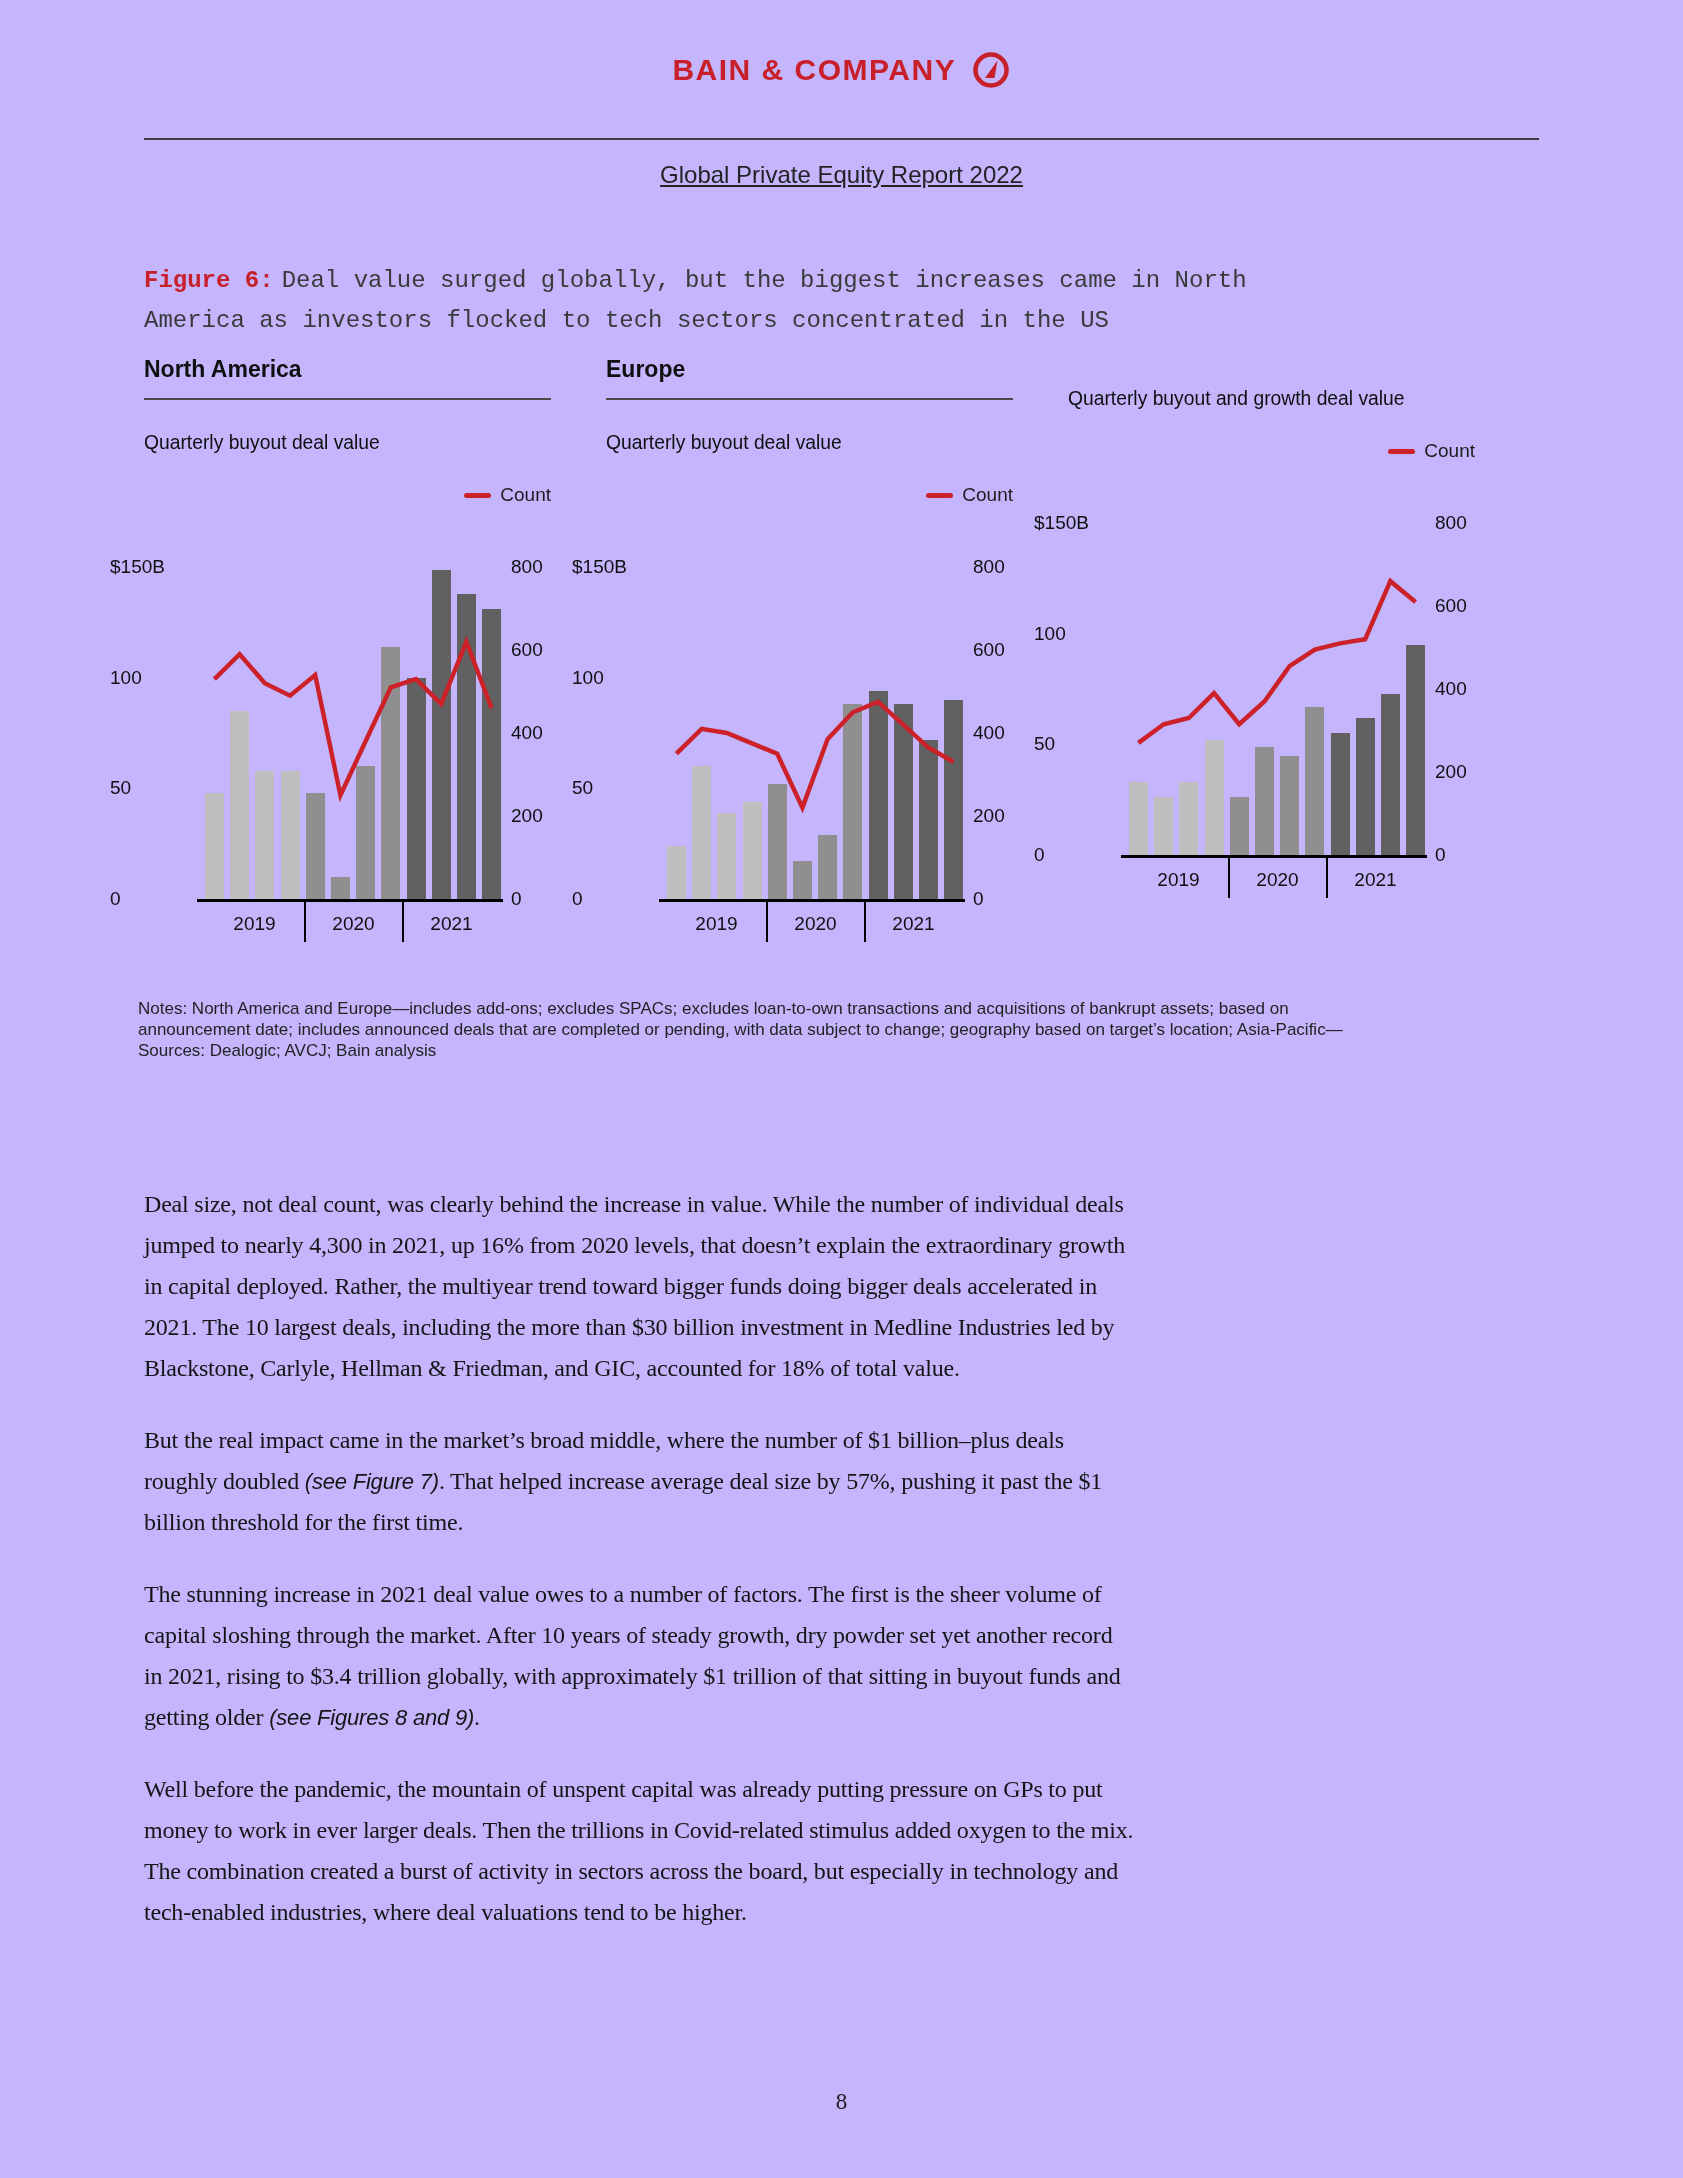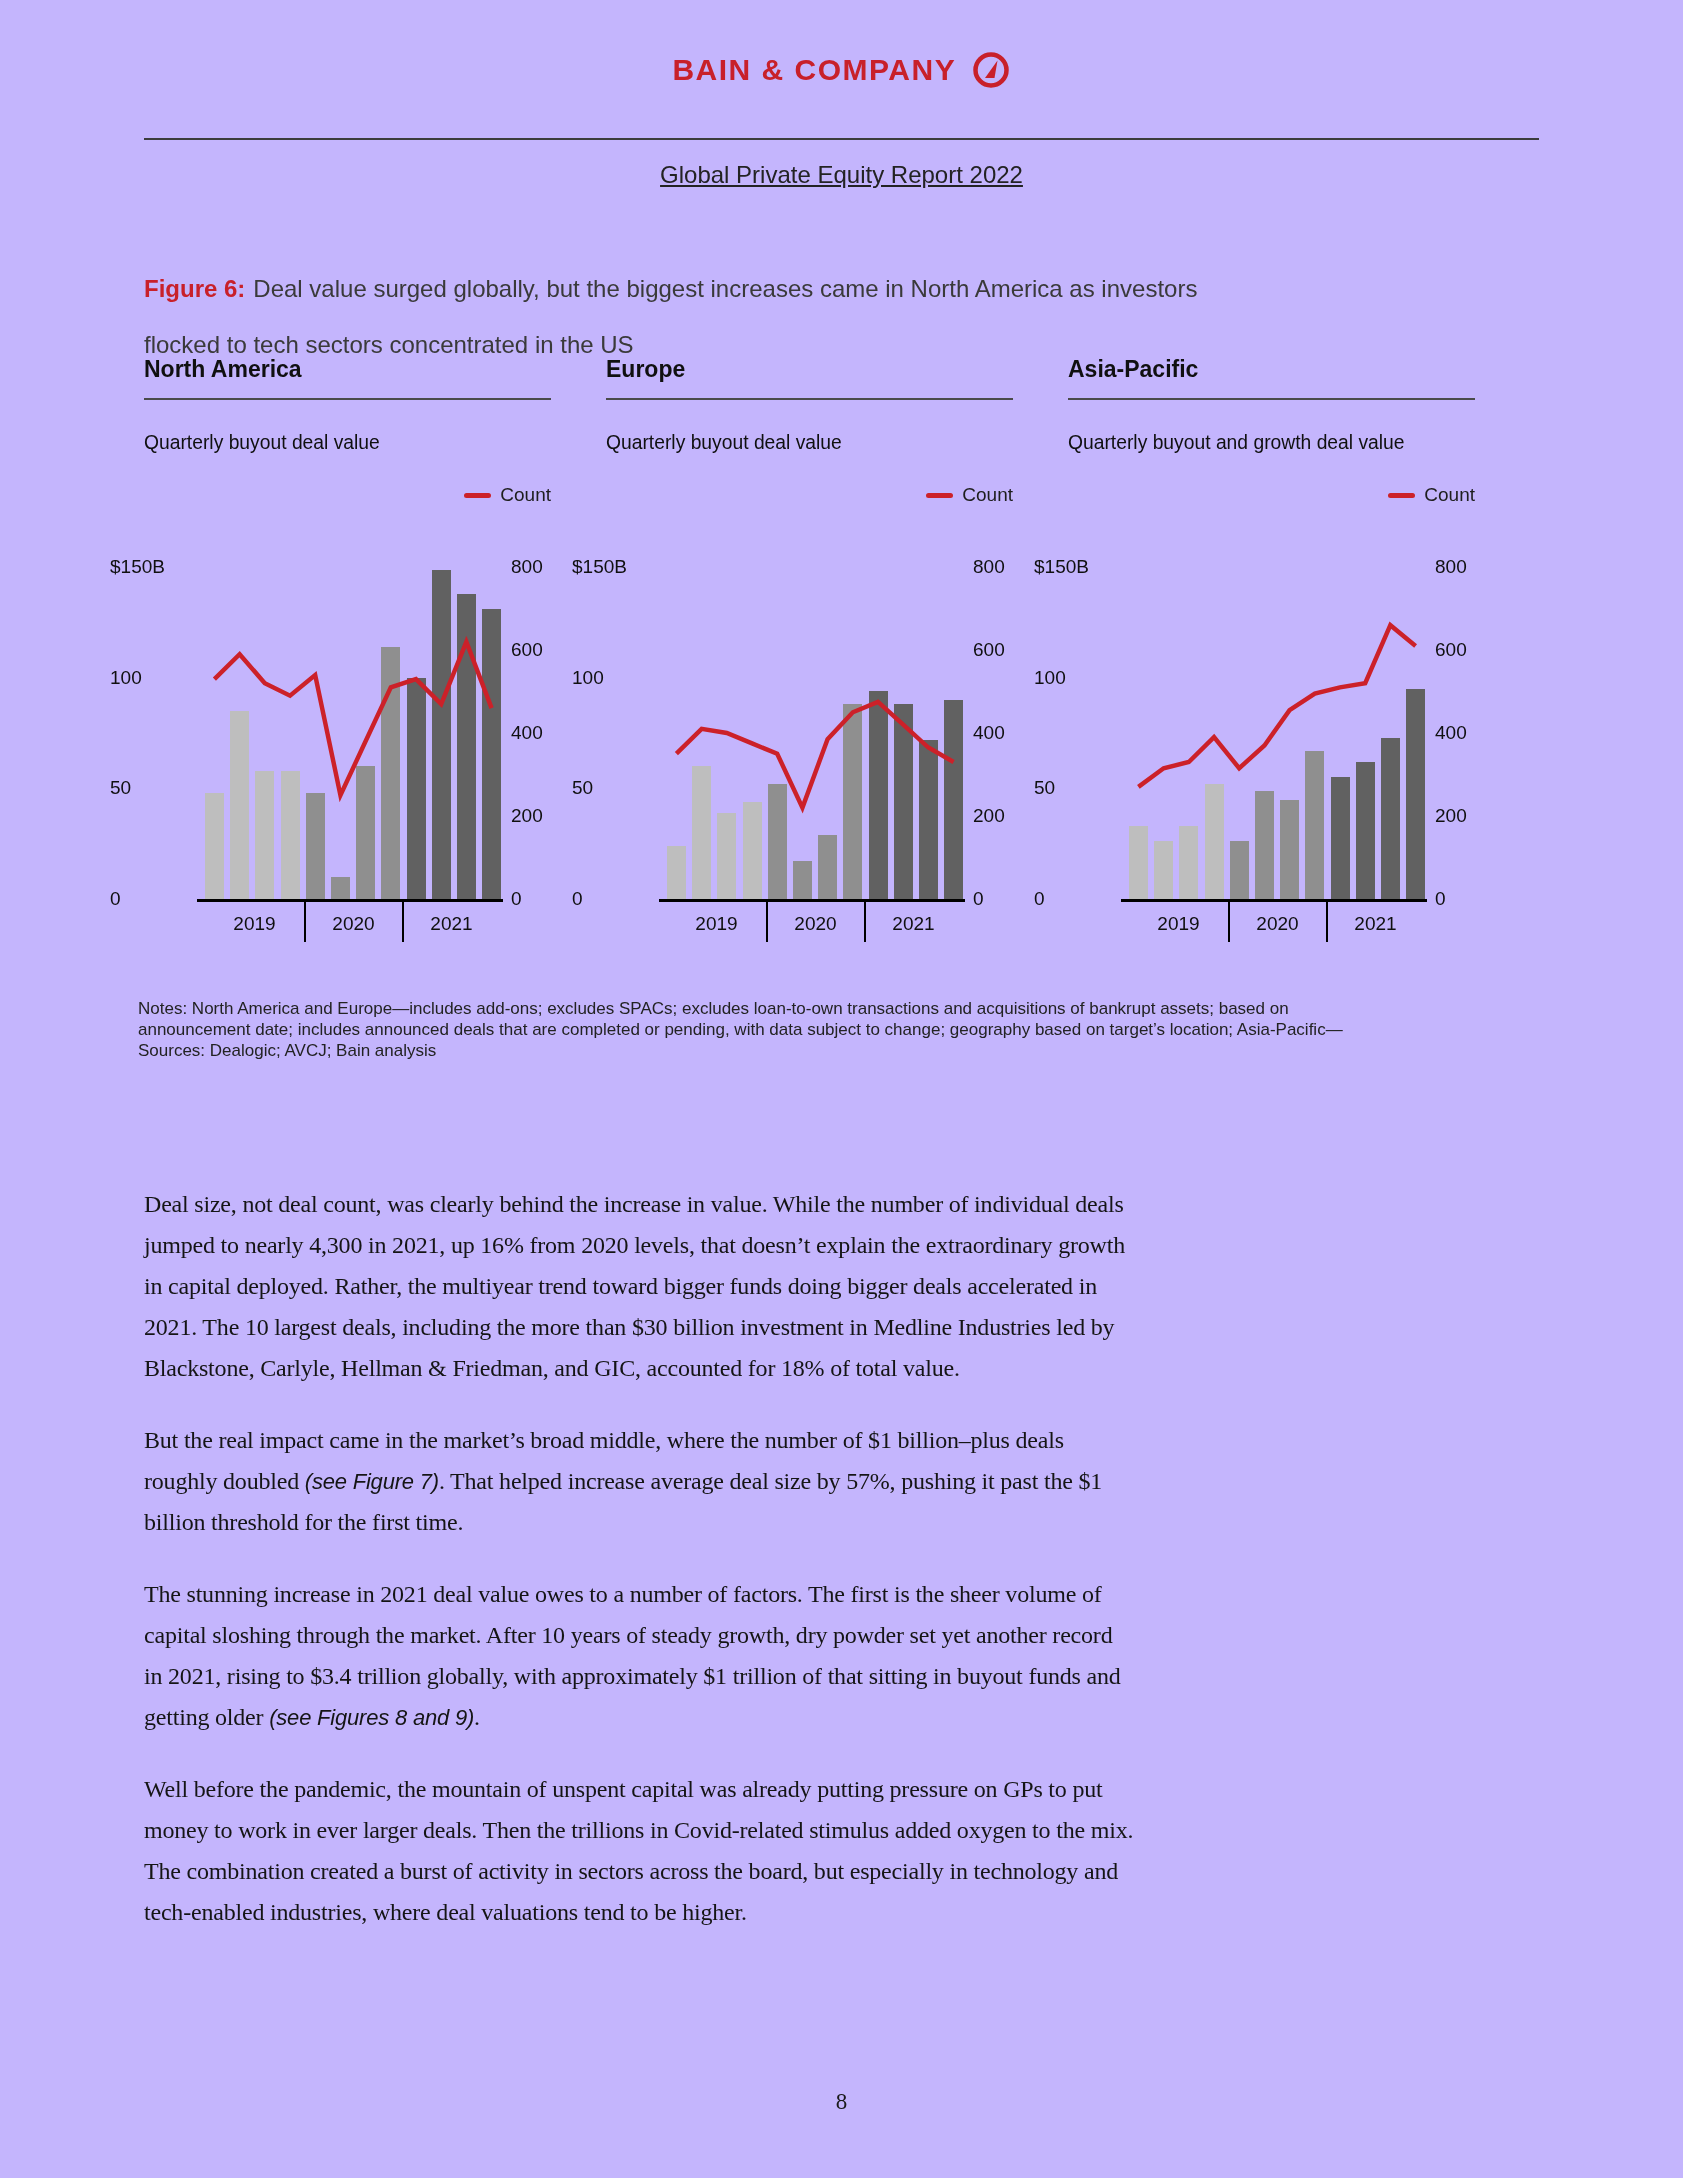--- a/index.html
+++ b/index.html
@@ -5,21 +5,21 @@
   html,body{margin:0;padding:0;background:#e8e8e8;}
   .page{position:relative;width:1683px;height:2178px;margin:0 auto;background:#c4b5fd;
         font-family:"Liberation Sans",sans-serif;color:#1c1c1c;overflow:hidden;}
   
   .logo{position:absolute;top:50px;left:0;right:0;text-align:center;color:var(--red);}
   .logo-text{font-size:30px;font-weight:800;letter-spacing:1.5px;vertical-align:middle;}
   .logo-icon{vertical-align:middle;margin-left:10px;}
   .header-rule{position:absolute;top:138px;left:144px;right:144px;border-top:2px solid #3c3c3c;}
   .report-title{position:absolute;top:161px;left:0;right:0;text-align:center;font-size:24px;color:#232323;text-decoration:underline;}
   
-  .figure-caption{position:absolute;top:261px;left:144px;width:1119px;font-size:24px;line-height:56px;color:#3a3a3a;}
+  .figure-caption{position:absolute;top:261px;left:144px;width:1119px;font-size:24px;line-height:40px;color:#3a3a3a;font-family:Liberation Mono, monospace;}
   .fig-label{color:var(--red);font-weight:bold;margin-right:8px;}
   
   .charts{position:absolute;top:356px;left:144px;display:grid;grid-template-columns:407px 407px 407px;column-gap:55px;}
   .chart-title{font-size:23px;font-weight:bold;color:#101010;padding-bottom:15px;border-bottom:2px solid #4a4a4a;}
   .chart-subtitle{margin-top:29px;font-size:19.3px;font-weight:normal;color:#101010;line-height:27px;height:53px;}
   .chart-legend{display:flex;justify-content:flex-end;align-items:center;gap:9px;height:22px;margin-top:2px;}
   .legend-dash{display:inline-block;width:27px;height:5px;border-radius:3px;background:var(--lred);}
   .legend-label{font-size:19px;color:#1e1e1e;}
   .plotwrap{position:relative;margin:61px 50px 0 61px;height:332px;}
   .ylab{position:absolute;transform:translateY(-50%);font-size:19px;color:#101010;white-space:nowrap;}
@@ -142,21 +142,20 @@
         </div>
         <div class="xaxis">
           <div class="yearlab" style="left: 0px;">2019</div>
           <div class="yearlab" style="left: 99px;">2020</div>
           <div class="divider" style="left: 99px;"></div>
           <div class="yearlab" style="left: 197px;">2021</div>
           <div class="divider" style="left: 197px;"></div>
         </div>
       </div>
       <div class="chart-col">
-        <div class="chart-title">Asia-Pacific</div>
         <div class="chart-subtitle">Quarterly buyout and growth deal value</div>
         <div class="chart-legend">
           <span class="legend-dash"></span>
           <span class="legend-label">Count</span>
         </div>
         <div class="plotwrap">
           <div class="ylab left" style="top: 0px;">$150B</div>
           <div class="ylab left" style="top: 111px;">100</div>
           <div class="ylab left" style="top: 221px;">50</div>
           <div class="ylab left" style="top: 332px;">0</div>

